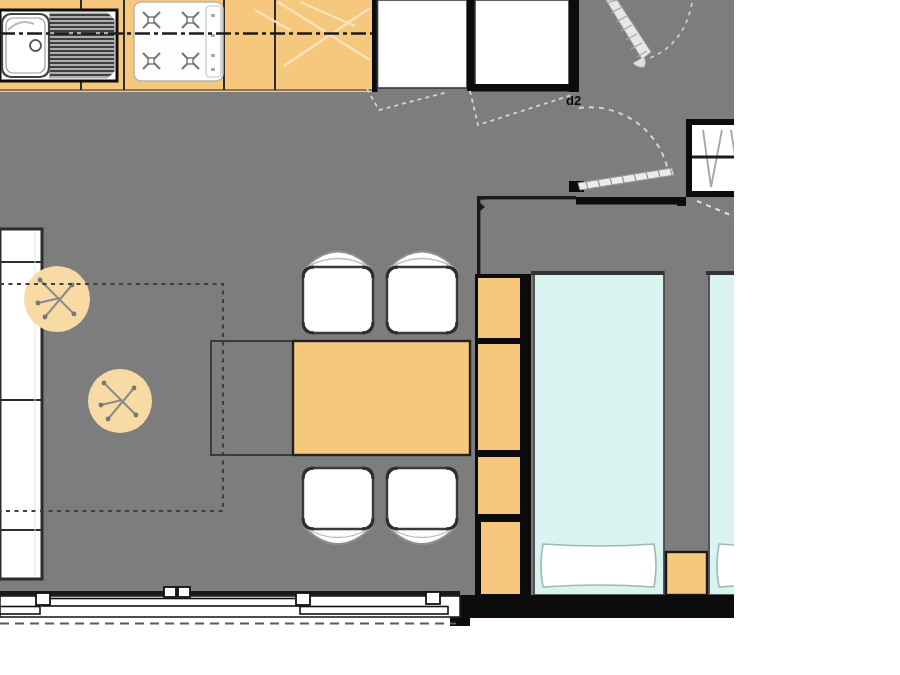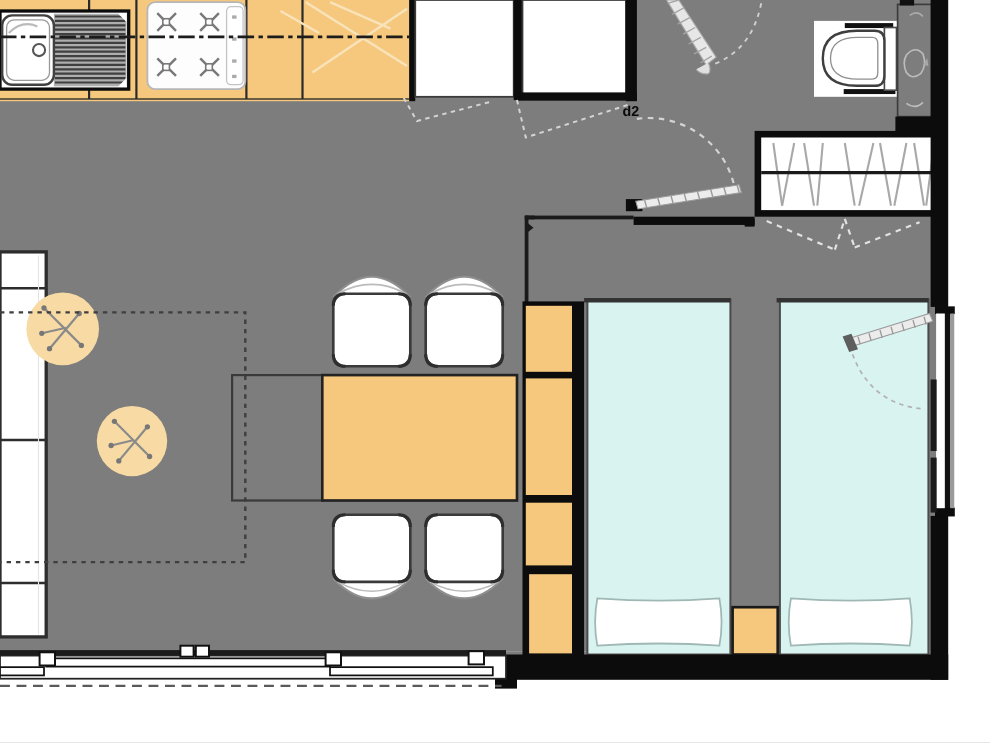--- a/index.html
+++ b/index.html
@@ -1,16 +1,16 @@
 <!DOCTYPE html>
 <html><head>
 <meta charset="utf-8">
 <style>
   html,body{margin:0;padding:0;background:#ffffff;font-family:"Liberation Sans",sans-serif;}
-  #plan{position:relative;width:900px;height:675px;overflow:hidden;text-decoration:underline;}
+  #plan{position:relative;width:734px;height:675px;overflow:hidden;text-decoration:underline;}
 </style>
 </head>
 <body>
 <div id="plan">
 <svg width="900" height="675" viewBox="0 0 900 675">
 
 <rect x="0" y="0" width="900" height="675" fill="#ffffff"></rect>
 
 <g>
         <rect x="0" y="0" width="861" height="592" fill="#7d7d7d"></rect>

